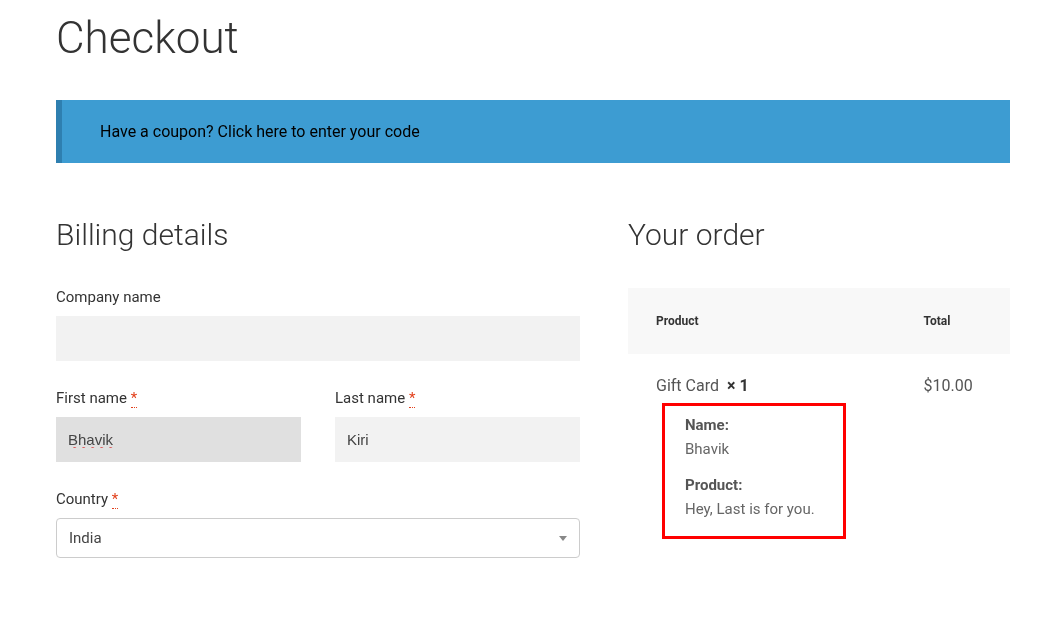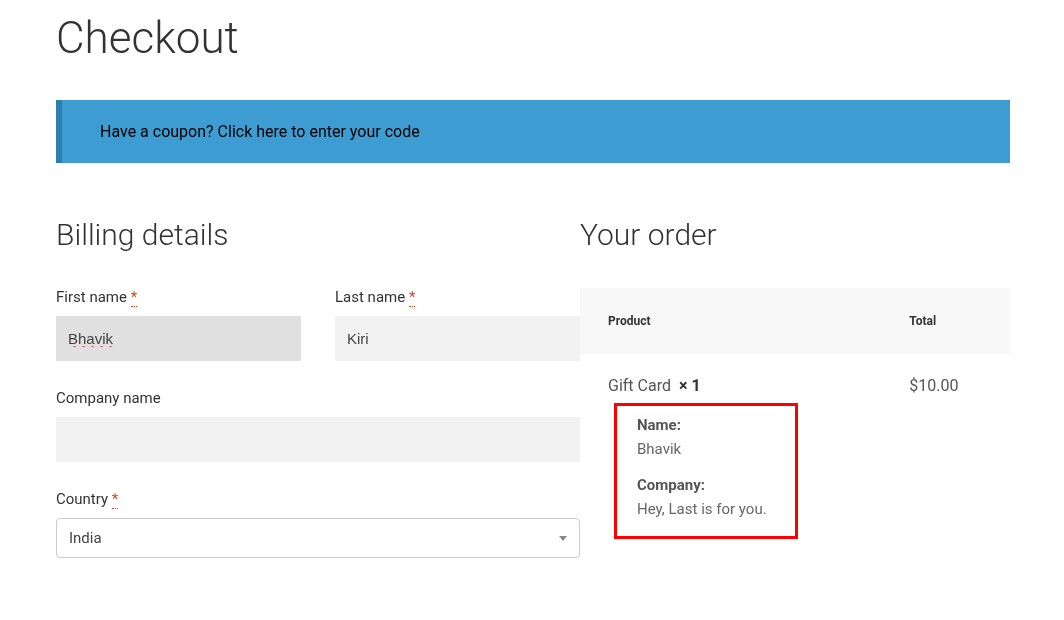--- a/index.html
+++ b/index.html
@@ -26,20 +26,21 @@
       border-left: 6px solid #2e7fb0;
       color: #000000;
       padding: 22px 38px;
       font-size: 16px;
       font-weight: 400;
       margin-bottom: 54px;
       cursor: pointer;
     }
     .main-content {
       display: flex;
+      gap: 48px;
     }
     .billing-column {
       flex: 0 0 524px;
     }
     .order-column {
       flex: 1;
     }
     .section-title {
       font-size: 30px;
       font-weight: 300;
@@ -160,40 +161,40 @@
 <h1 class="page-title">Checkout</h1>
 
 <div class="coupon-notice">Have a coupon? Click here to enter your code</div>
 
 <div class="main-content">
 
   <div class="billing-column">
     <h2 class="section-title">Billing details</h2>
 
     <div class="form-row">
+      <div class="form-field full">
+        <label class="field-label">Company name</label>
+        <input type="text" class="text-input" value="" style="">
+      </div>
+    </div>
+
+    <div class="form-row">
       <div class="form-field">
         <label class="field-label">
           <span>First name</span>
           <span class="required">*</span>
         </label>
         <input type="text" class="text-input active typed" value="Bhavik" style="">
       </div>
       <div class="form-field">
         <label class="field-label">
           <span>Last name</span>
           <span class="required">*</span>
         </label>
         <input type="text" class="text-input" value="Kiri" style="">
-      </div>
-    </div>
-
-    <div class="form-row">
-      <div class="form-field full">
-        <label class="field-label">Company name</label>
-        <input type="text" class="text-input" value="" style="">
       </div>
     </div>
 
     <div class="form-row">
       <div class="form-field full">
         <label class="field-label">
           <span>Country</span>
           <span class="required">*</span>
         </label>
         <div class="select-wrapper">
@@ -216,21 +217,21 @@
       </thead>
       <tbody>
         <tr class="order-body-row">
           <td>
             <span>Gift Card</span>&nbsp;
             <span class="product-qty">×</span>
             <span class="product-qty">1</span>
             <div class="highlight-box">
               <div class="meta-label">Name:</div>
               <div class="meta-value">Bhavik</div>
-              <div class="meta-label">Company:</div>
+              <div class="meta-label">Product:</div>
               <div class="meta-value">Hey, Last is for you.</div>
             </div>
           </td>
           <td>$10.00</td>
         </tr>
       </tbody>
     </table>
   </div>
 
 </div>

